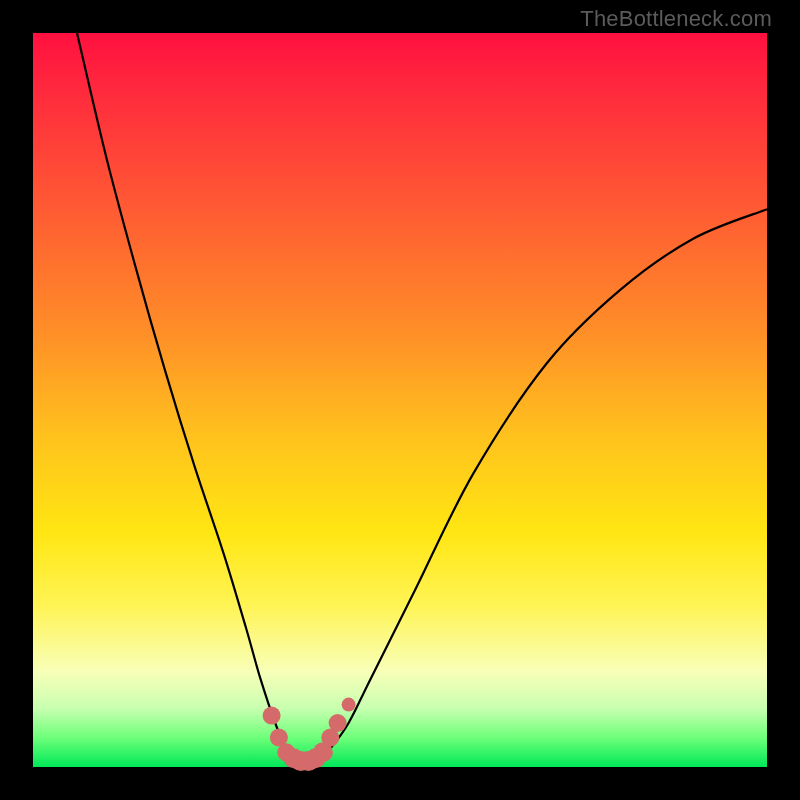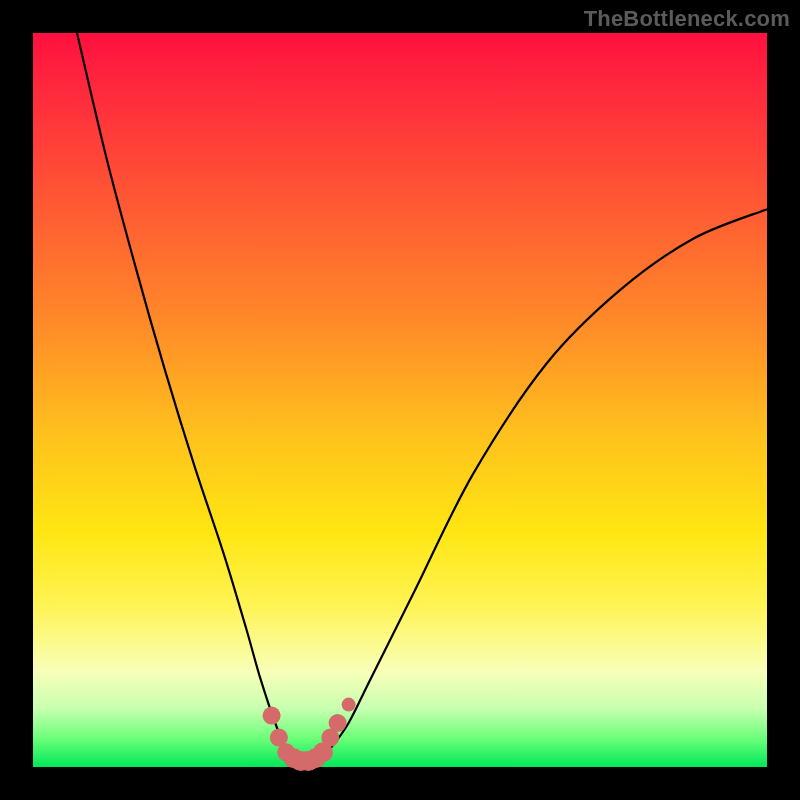--- a/index.html
+++ b/index.html
@@ -37,24 +37,24 @@
       #fff455 78%,
       #f8ffb8 87%,
       #c8ffb0 92%,
       #6eff7a 96%,
       #00e858 100%
     );
   }
   .watermark {
     position: absolute;
     top: 6px;
-    right: 10px;
+    right: 28px;
     color: #5b5b5b;
     font-size: 22px;
-    font-weight: 700;
+    font-weight: 400;
     letter-spacing: 0.2px;
     user-select: none;
   }
   svg.curves {
     position: absolute;
     left: 33px;
     top: 33px;
     width: 734px;
     height: 734px;
     overflow: visible;

